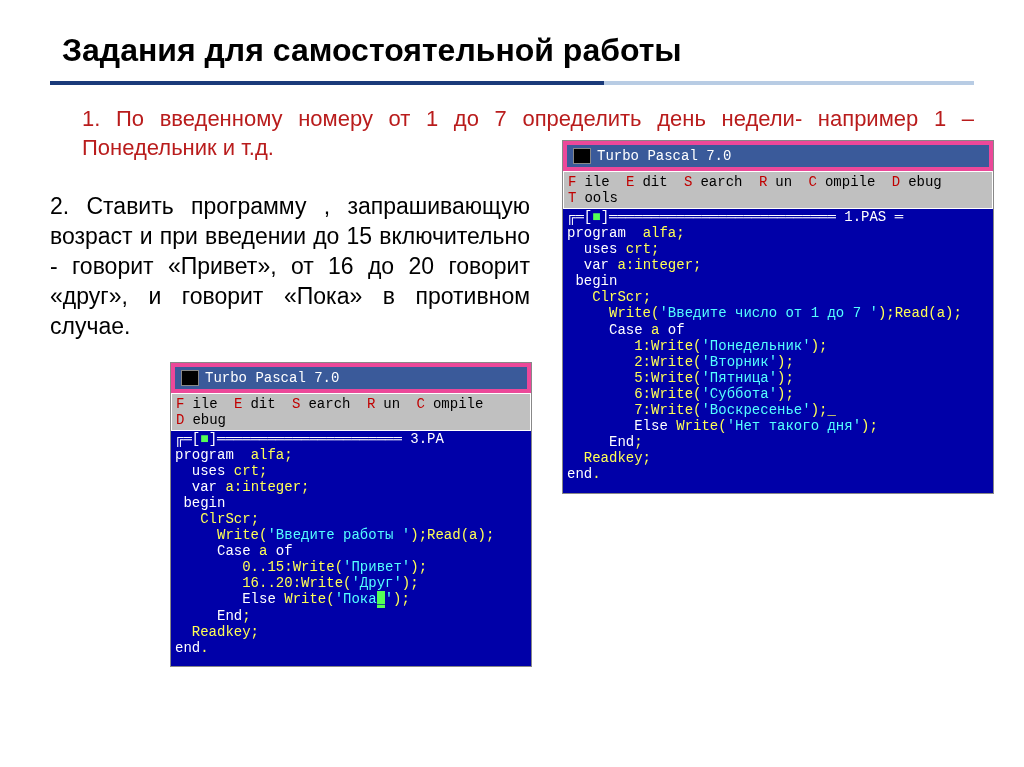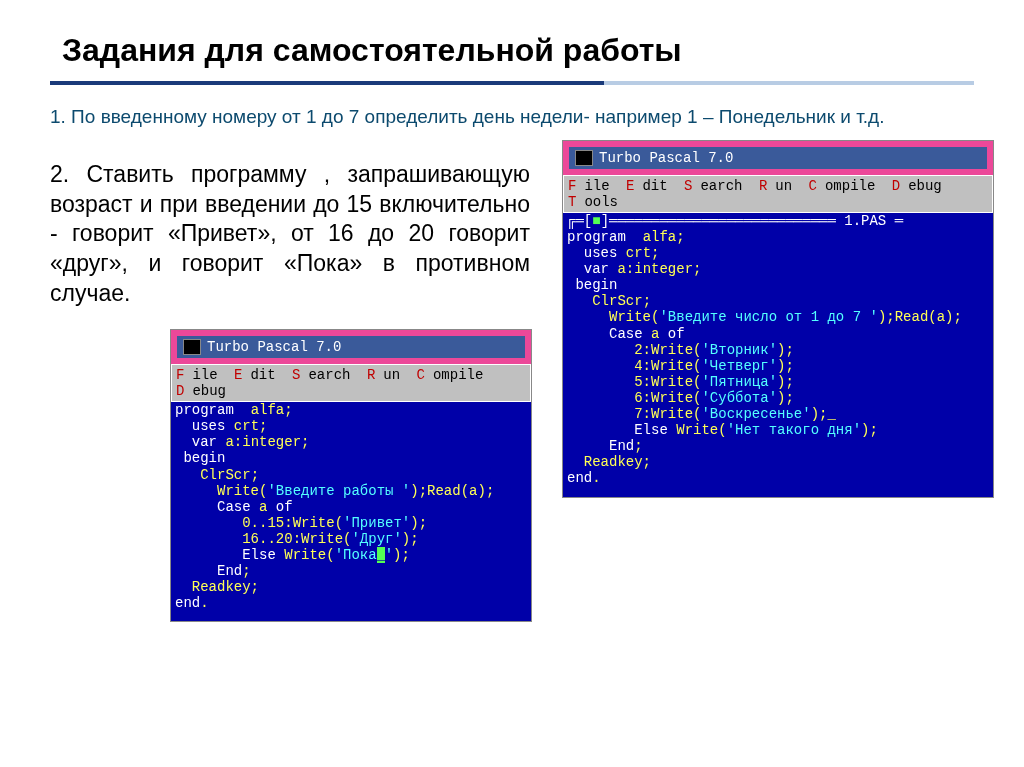--- a/index.html
+++ b/index.html
@@ -20,25 +20,26 @@
     font-weight: bold;
     color: #000;
     margin: 12px;
   }
   .title-underline {
     height: 4px;
     background: linear-gradient(to right, #1a3a7a 0%, #1a3a7a 60%, #b8cce4 60%, #b8cce4 100%);
     margin-bottom: 20px;
   }
   .task1 {
-    font-size: 19px;
-    color: #0c4a6e;
+    font-size: 22px;
+    color: #b91c1c;
     margin-bottom: 30px;
     text-align: justify;
     line-height: 1.3;
+    margin-left: 32px;
   }
   .content-row {
     display: flex;
     gap: 20px;
   }
   .left-col {
     flex: 1;
     max-width: 480px;
   }
   .task2 {
@@ -54,21 +55,21 @@
     font-size: 14px;
     background: #0000a8;
   }
   .pascal-titlebar {
     background: #3a5a9a;
     color: #fff;
     padding: 3px 6px;
     display: flex;
     align-items: center;
     gap: 6px;
-    border: 6px solid #ec4899;
+    border: 4px solid #ec4899;
   }
   .pascal-titlebar .icon {
     width: 16px;
     height: 14px;
     background: #000;
     display: inline-block;
     border: 1px solid #888;
   }
   .pascal-menubar {
     background: #c0c0c0;
@@ -141,20 +142,21 @@
         </div>
         <div class="pascal-menubar">
           <span><span class="hk">F</span>ile</span>
           <span><span class="hk">E</span>dit</span>
           <span><span class="hk">S</span>earch</span>
           <span><span class="hk">R</span>un</span>
           <span><span class="hk">C</span>ompile</span>
           <span><span class="hk">D</span>ebug</span>
         </div>
         <div class="pascal-frame">
+          <div class="frame-top"><span>╔═[<span class="kw-green">■</span>]══════════════════════ <span class="filename">3.PA</span></span></div>
 <div class="code-line"><span class="kw-white">program</span>  <span class="kw-yellow">alfa</span><span class="kw-yellow">;</span></div>
 <div class="code-line">  <span class="kw-white">uses</span> <span class="kw-yellow">crt;</span></div>
 <div class="code-line">  <span class="kw-white">var</span> <span class="kw-yellow">a:integer;</span></div>
 <div class="code-line"> <span class="kw-white">begin</span></div>
 <div class="code-line">   <span class="kw-yellow">ClrScr;</span></div>
 <div class="code-line">     <span class="kw-yellow">Write(</span><span class="kw-cyan">'Введите работы '</span><span class="kw-yellow">);Read(a);</span></div>
 <div class="code-line">     <span class="kw-white">Case</span> <span class="kw-yellow">a</span> <span class="kw-white">of</span></div>
 <div class="code-line">        <span class="kw-yellow">0..15:Write(</span><span class="kw-cyan">'Привет'</span><span class="kw-yellow">);</span></div>
 <div class="code-line">        <span class="kw-yellow">16..20:Write(</span><span class="kw-cyan">'Друг'</span><span class="kw-yellow">);</span></div>
 <div class="code-line">        <span class="kw-white">Else</span> <span class="kw-yellow">Write(</span><span class="kw-cyan">'Пока</span><span class="cursor-block">_</span><span class="kw-cyan">'</span><span class="kw-yellow">);</span></div>
@@ -182,22 +184,22 @@
     </div>
     <div class="pascal-frame">
       <div class="frame-top"><span>╔═[<span class="kw-green">■</span>]═══════════════════════════ <span class="filename">1.PAS</span> ═</span></div>
 <div class="code-line"><span class="kw-white">program</span>  <span class="kw-yellow">alfa;</span></div>
 <div class="code-line">  <span class="kw-white">uses</span> <span class="kw-yellow">crt;</span></div>
 <div class="code-line">  <span class="kw-white">var</span> <span class="kw-yellow">a:integer;</span></div>
 <div class="code-line"> <span class="kw-white">begin</span></div>
 <div class="code-line">   <span class="kw-yellow">ClrScr;</span></div>
 <div class="code-line">     <span class="kw-yellow">Write(</span><span class="kw-cyan">'Введите число от 1 до 7 '</span><span class="kw-yellow">);Read(a);</span></div>
 <div class="code-line">     <span class="kw-white">Case</span> <span class="kw-yellow">a</span> <span class="kw-white">of</span></div>
+<div class="code-line">        <span class="kw-yellow">1:Write(</span><span class="kw-cyan">'Понедельник'</span><span class="kw-yellow">);</span></div>
 <div class="code-line">        <span class="kw-yellow">2:Write(</span><span class="kw-cyan">'Вторник'</span><span class="kw-yellow">);</span></div>
-<div class="code-line">        <span class="kw-yellow">4:Write(</span><span class="kw-cyan">'Четверг'</span><span class="kw-yellow">);</span></div>
 <div class="code-line">        <span class="kw-yellow">5:Write(</span><span class="kw-cyan">'Пятница'</span><span class="kw-yellow">);</span></div>
 <div class="code-line">        <span class="kw-yellow">6:Write(</span><span class="kw-cyan">'Суббота'</span><span class="kw-yellow">);</span></div>
 <div class="code-line">        <span class="kw-yellow">7:Write(</span><span class="kw-cyan">'Воскресенье'</span><span class="kw-yellow">);_</span></div>
 <div class="code-line">        <span class="kw-white">Else</span> <span class="kw-yellow">Write(</span><span class="kw-cyan">'Нет такого дня'</span><span class="kw-yellow">);</span></div>
 <div class="code-line">     <span class="kw-white">End</span><span class="kw-yellow">;</span></div>
 <div class="code-line">  <span class="kw-yellow">Readkey;</span></div>
 <div class="code-line"><span class="kw-white">end</span><span class="kw-yellow">.</span></div>
     </div>
   </div>
 </div>

